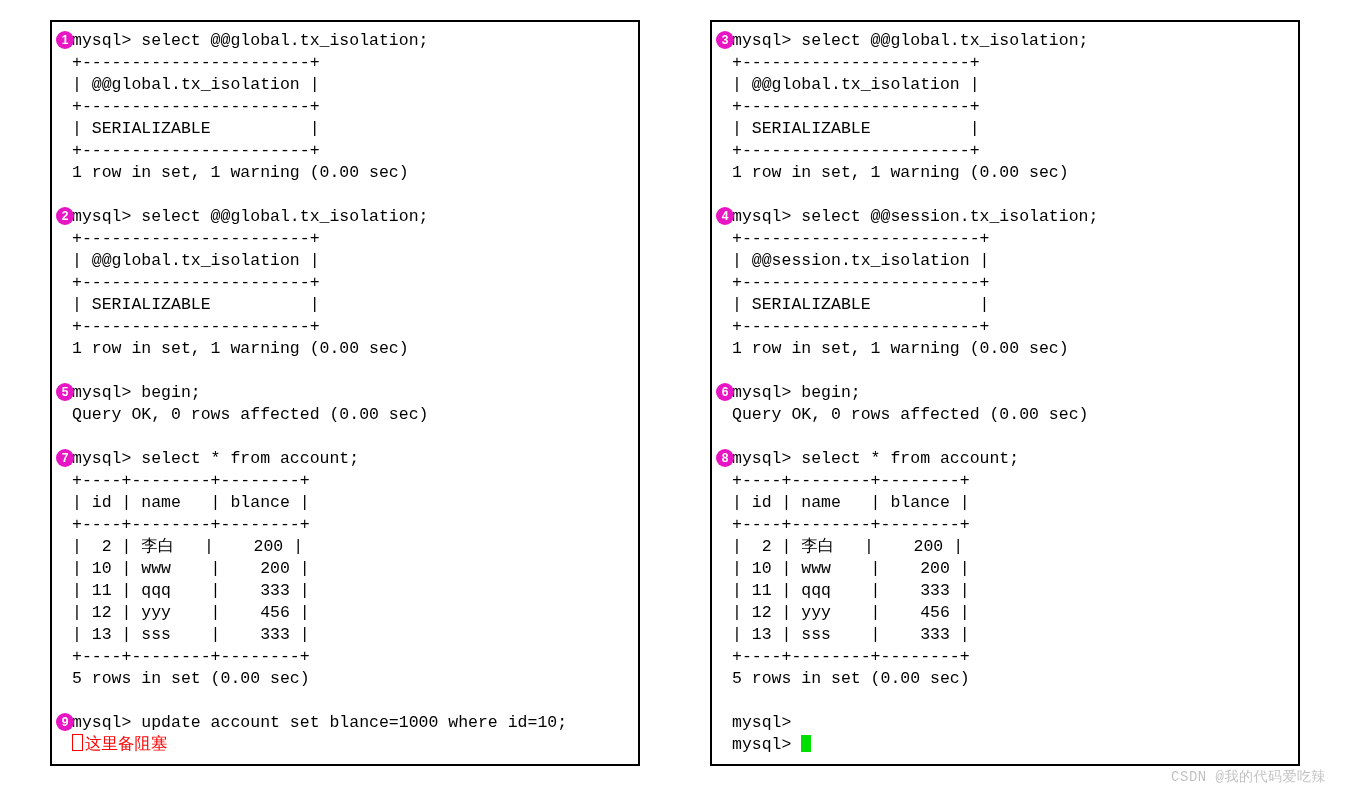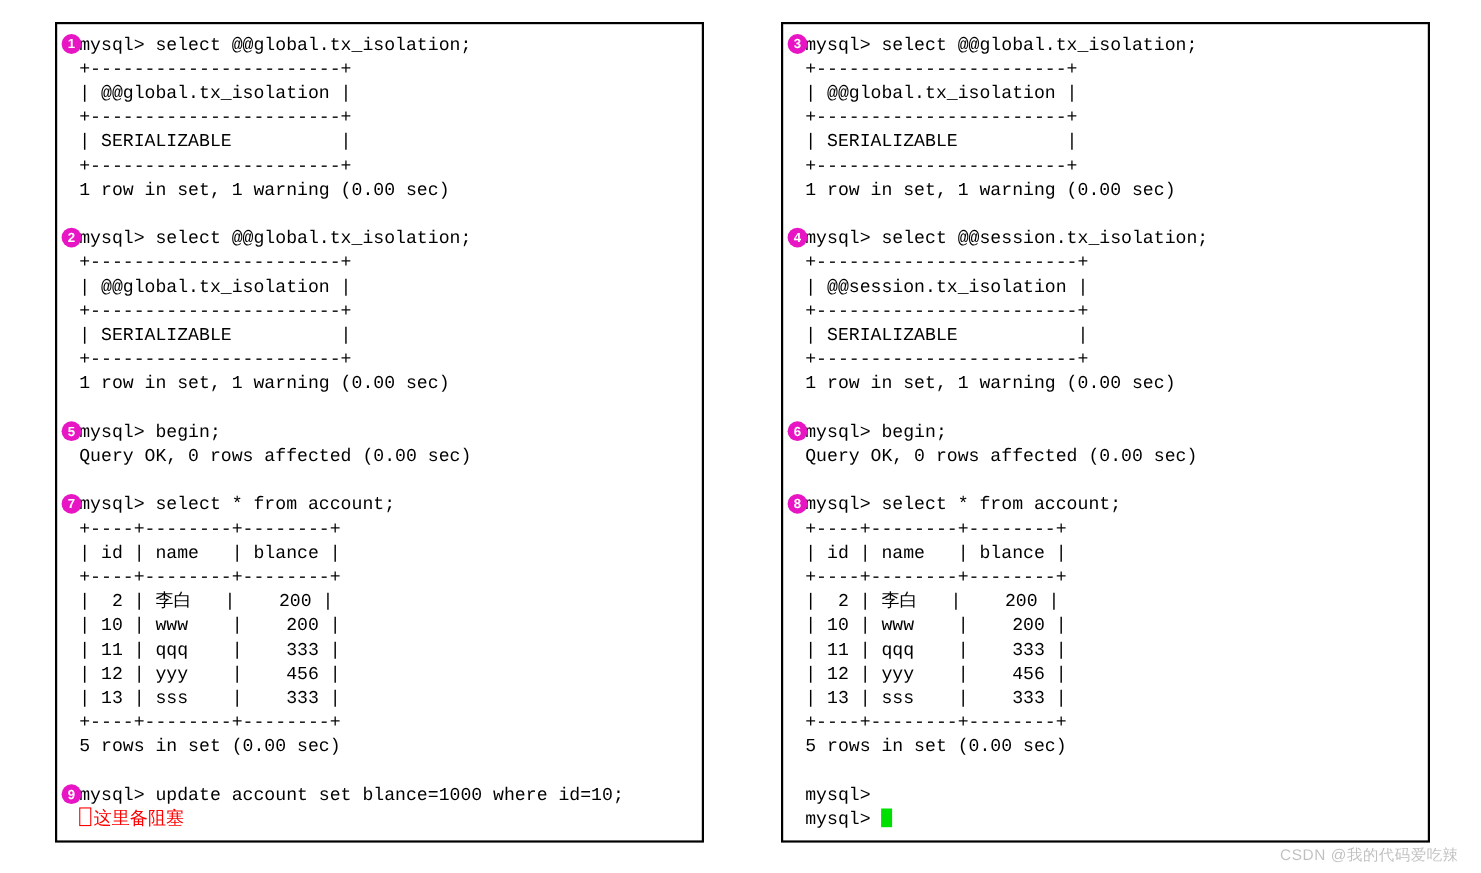--- a/index.html
+++ b/index.html
@@ -62,21 +62,21 @@
     display:inline-block;
     width:10px;
     height:17px;
     background:#00e000;
     vertical-align:-3px;
   }
   .watermark {
     position: absolute;
     right: 20px;
     bottom: 6px;
-    font-family: Liberation Sans, sans-serif;
+    font-family: Liberation Mono, monospace;
     font-size: 14px;
     color: rgba(0,0,0,0.25);
     letter-spacing: 0.5px;
   }
 </style>
 </head>
 <body>
 
 <div class="cols">
   <div class="term" id="term-left"><div class="line">mysql&gt; select @@global.tx_isolation;<span class="badge">1</span></div><div class="line">+-----------------------+</div><div class="line">| @@global.tx_isolation |</div><div class="line">+-----------------------+</div><div class="line">| SERIALIZABLE          |</div><div class="line">+-----------------------+</div><div class="line">1 row in set, 1 warning (0.00 sec)</div><div class="line"></div><div class="line">mysql&gt; select @@global.tx_isolation;<span class="badge">2</span></div><div class="line">+-----------------------+</div><div class="line">| @@global.tx_isolation |</div><div class="line">+-----------------------+</div><div class="line">| SERIALIZABLE          |</div><div class="line">+-----------------------+</div><div class="line">1 row in set, 1 warning (0.00 sec)</div><div class="line"></div><div class="line">mysql&gt; begin;<span class="badge">5</span></div><div class="line">Query OK, 0 rows affected (0.00 sec)</div><div class="line"></div><div class="line">mysql&gt; select * from account;<span class="badge">7</span></div><div class="line">+----+--------+--------+</div><div class="line">| id | name   | blance |</div><div class="line">+----+--------+--------+</div><div class="line">|  2 | 李白   |    200 |</div><div class="line">| 10 | www    |    200 |</div><div class="line">| 11 | qqq    |    333 |</div><div class="line">| 12 | yyy    |    456 |</div><div class="line">| 13 | sss    |    333 |</div><div class="line">+----+--------+--------+</div><div class="line">5 rows in set (0.00 sec)</div><div class="line"></div><div class="line">mysql&gt; update account set blance=1000 where id=10;<span class="badge">9</span></div><div class="line"><span class="redbox"></span><span class="note">这里备阻塞</span></div></div>

